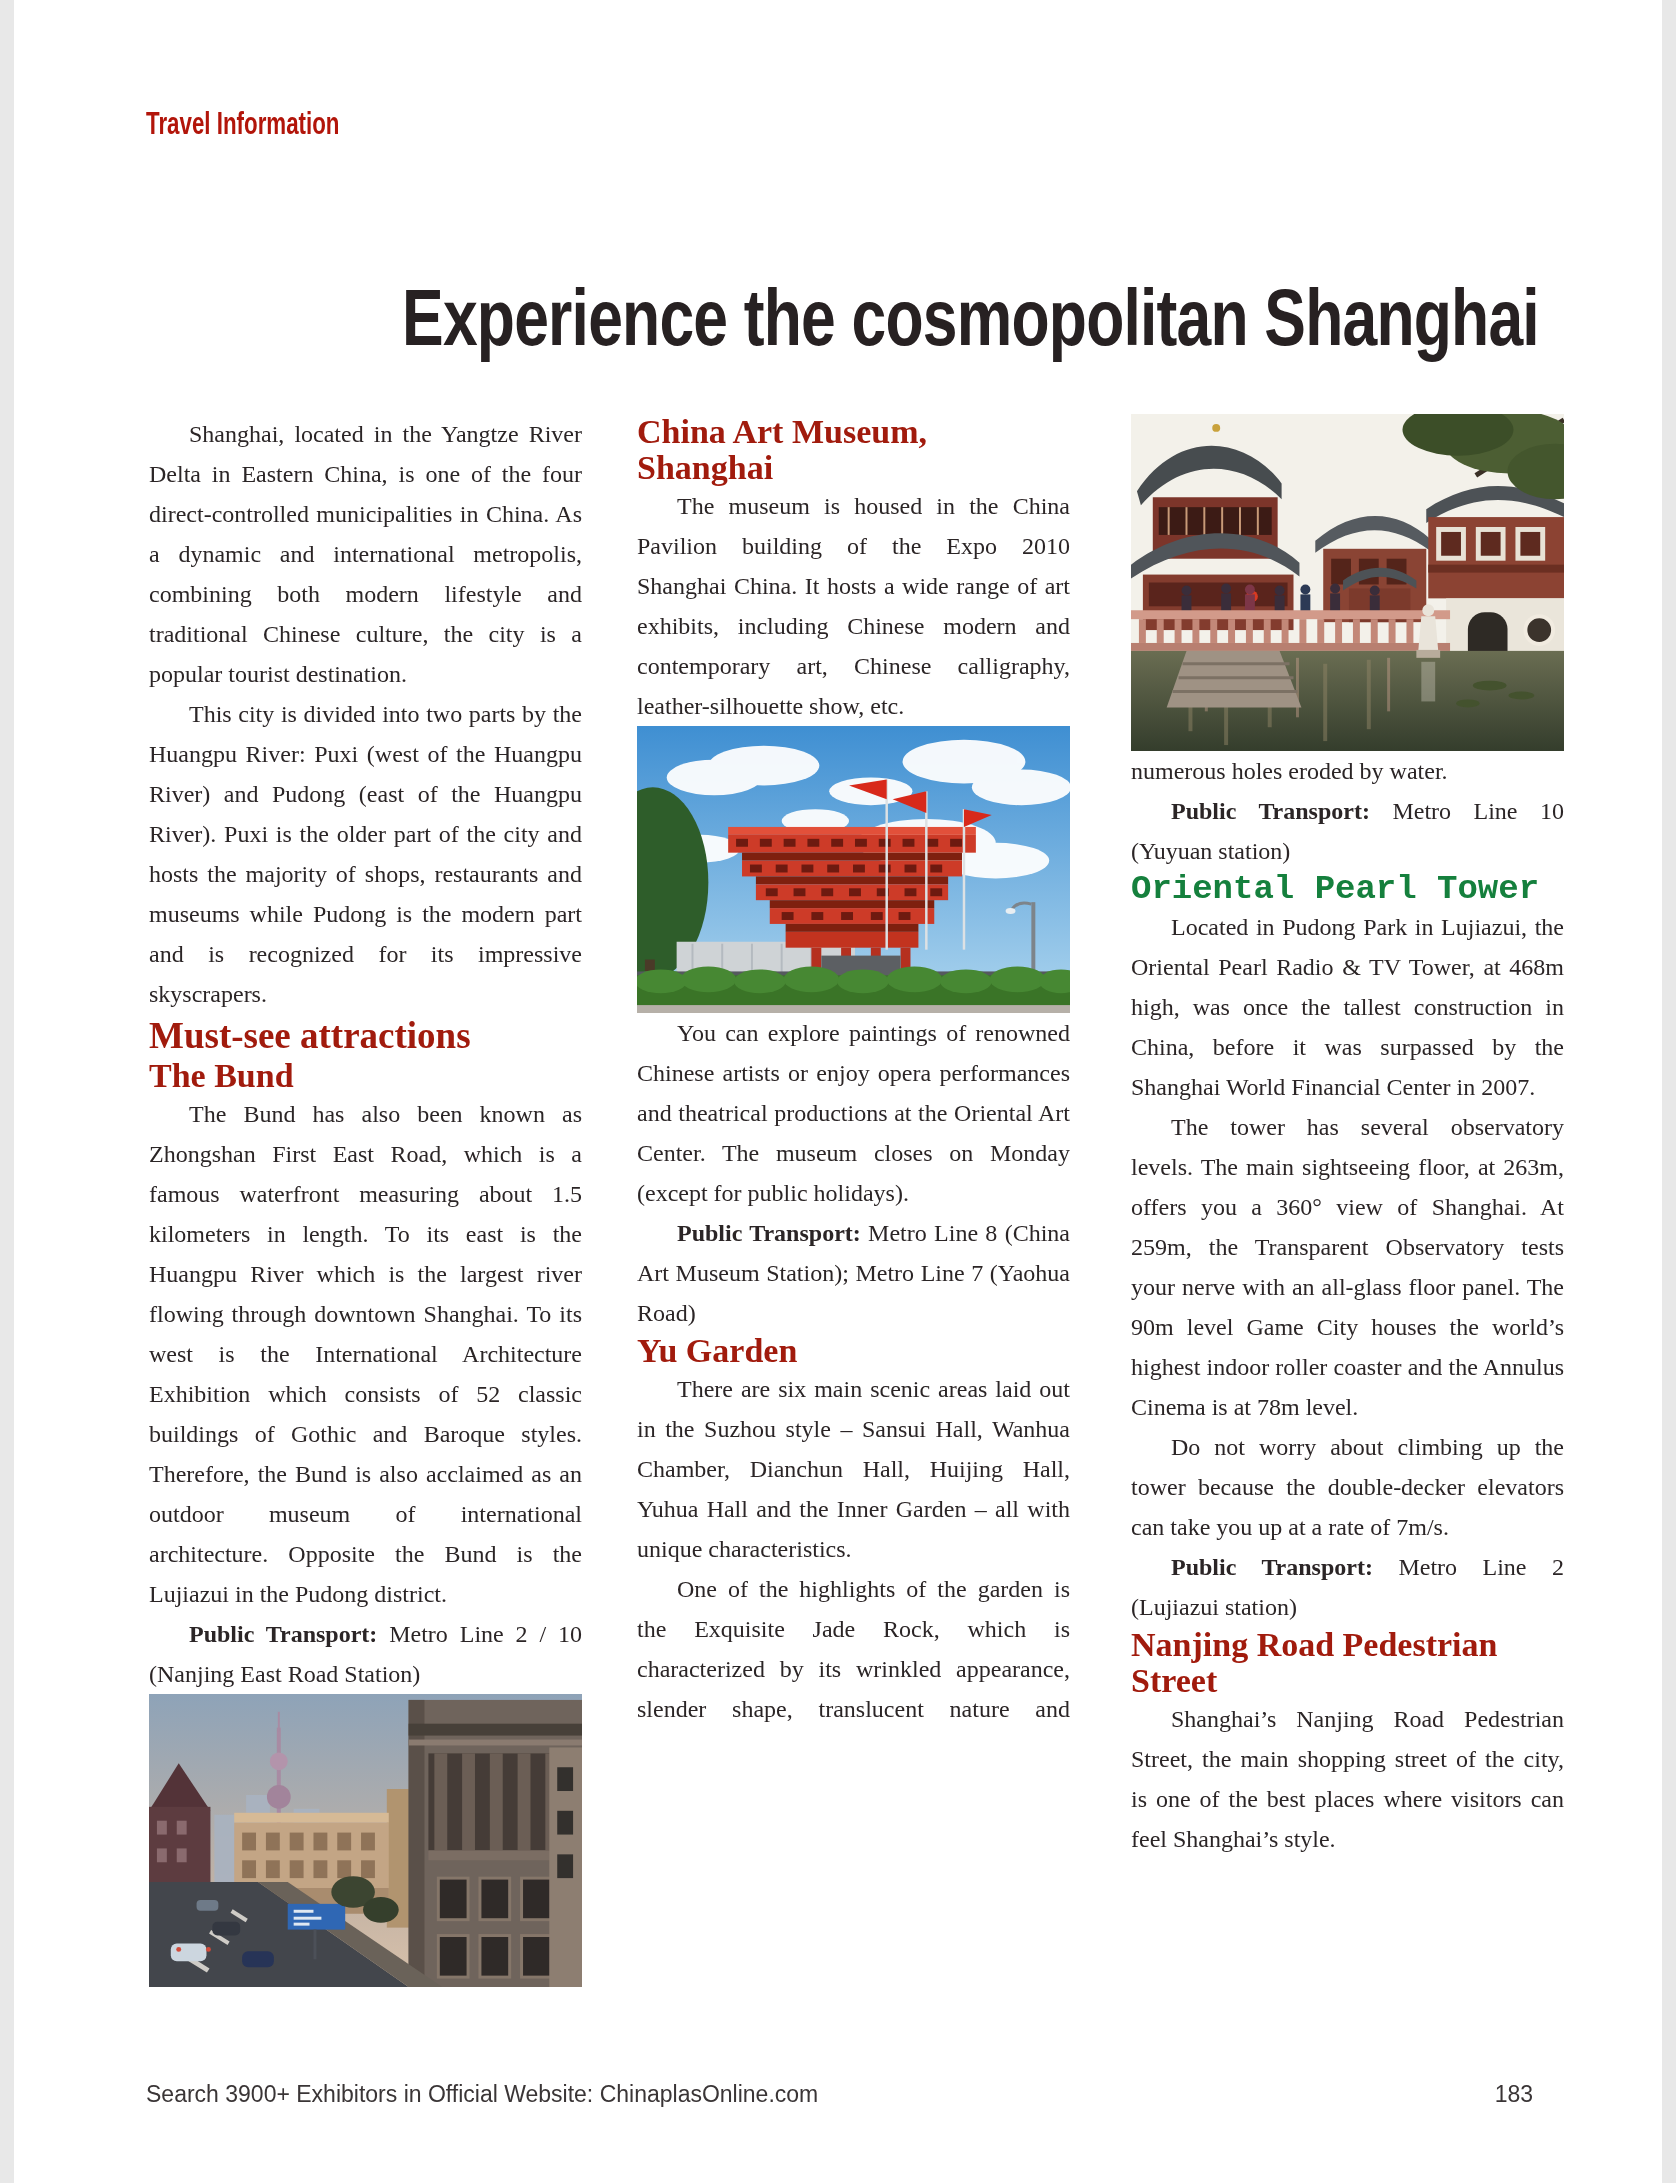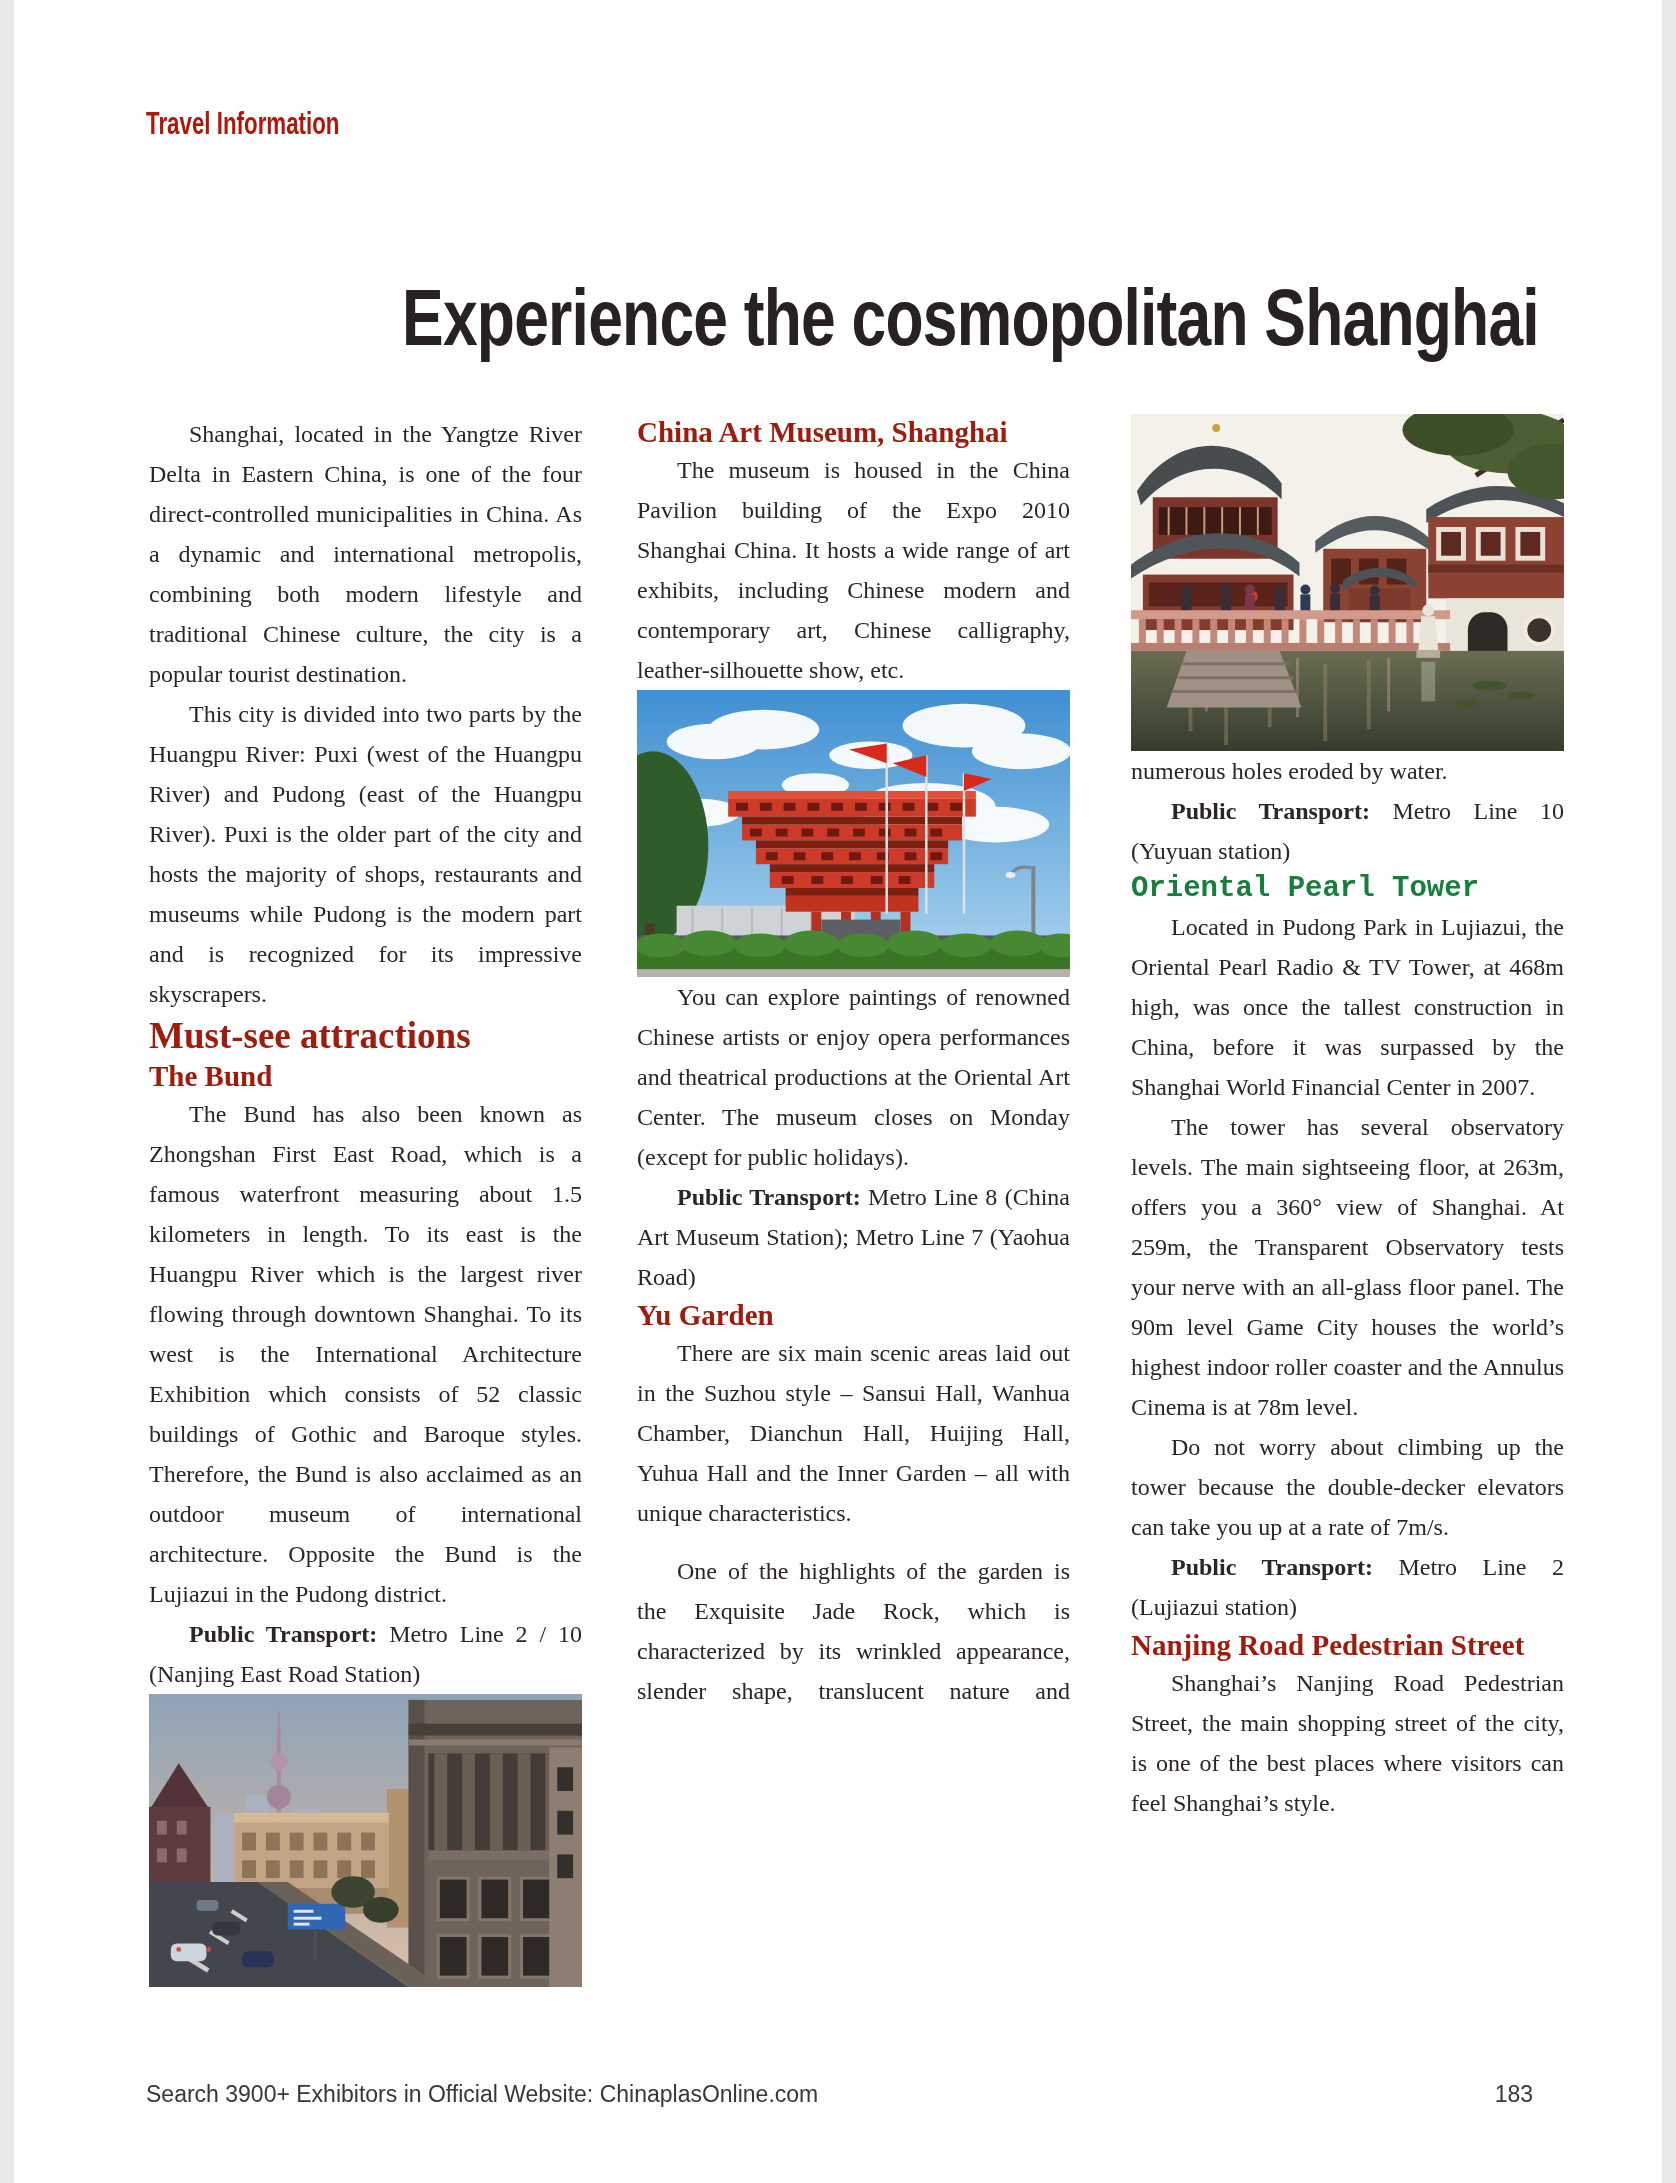--- a/index.html
+++ b/index.html
@@ -39,27 +39,27 @@
   .col-left{left:135px;}
   .col-mid{left:623px;}
   .col-right{left:1117px;}
   p.body{
     margin:0;
     font-size:24px;line-height:40px;
     text-align:justify;
     text-indent:40px;
   }
   p.body.noindent{text-indent:0;}
-  p.body.fulljust{text-align-last:justify;margin-top:18px;}
+  p.body.fulljust{text-align-last:justify;}
   p.body strong{font-weight:bold;}
   h2.sec{
     margin:0;font-weight:bold;font-size:37px;line-height:44px;
   }
   h3.sub{
-    margin:0;font-weight:bold;font-size:29px;line-height:36px;
+    margin:0;font-weight:bold;font-size:34px;line-height:36px;
   }
   .mt6{margin-top:6px;}.mt8{margin-top:8px;}
   .mt16{margin-top:16px;}.mt20{margin-top:20px;}.mt22{margin-top:22px;}
   .mt26{margin-top:26px;}.mt40{margin-top:40px;}
   .mt44{margin-top:44px;}
   figure.photo{
     margin:0;width:433px;overflow:hidden;position:relative;
   }
   figure.photo svg{display:block;width:100%;height:100%;}
   .ph-bund{height:293px;}

